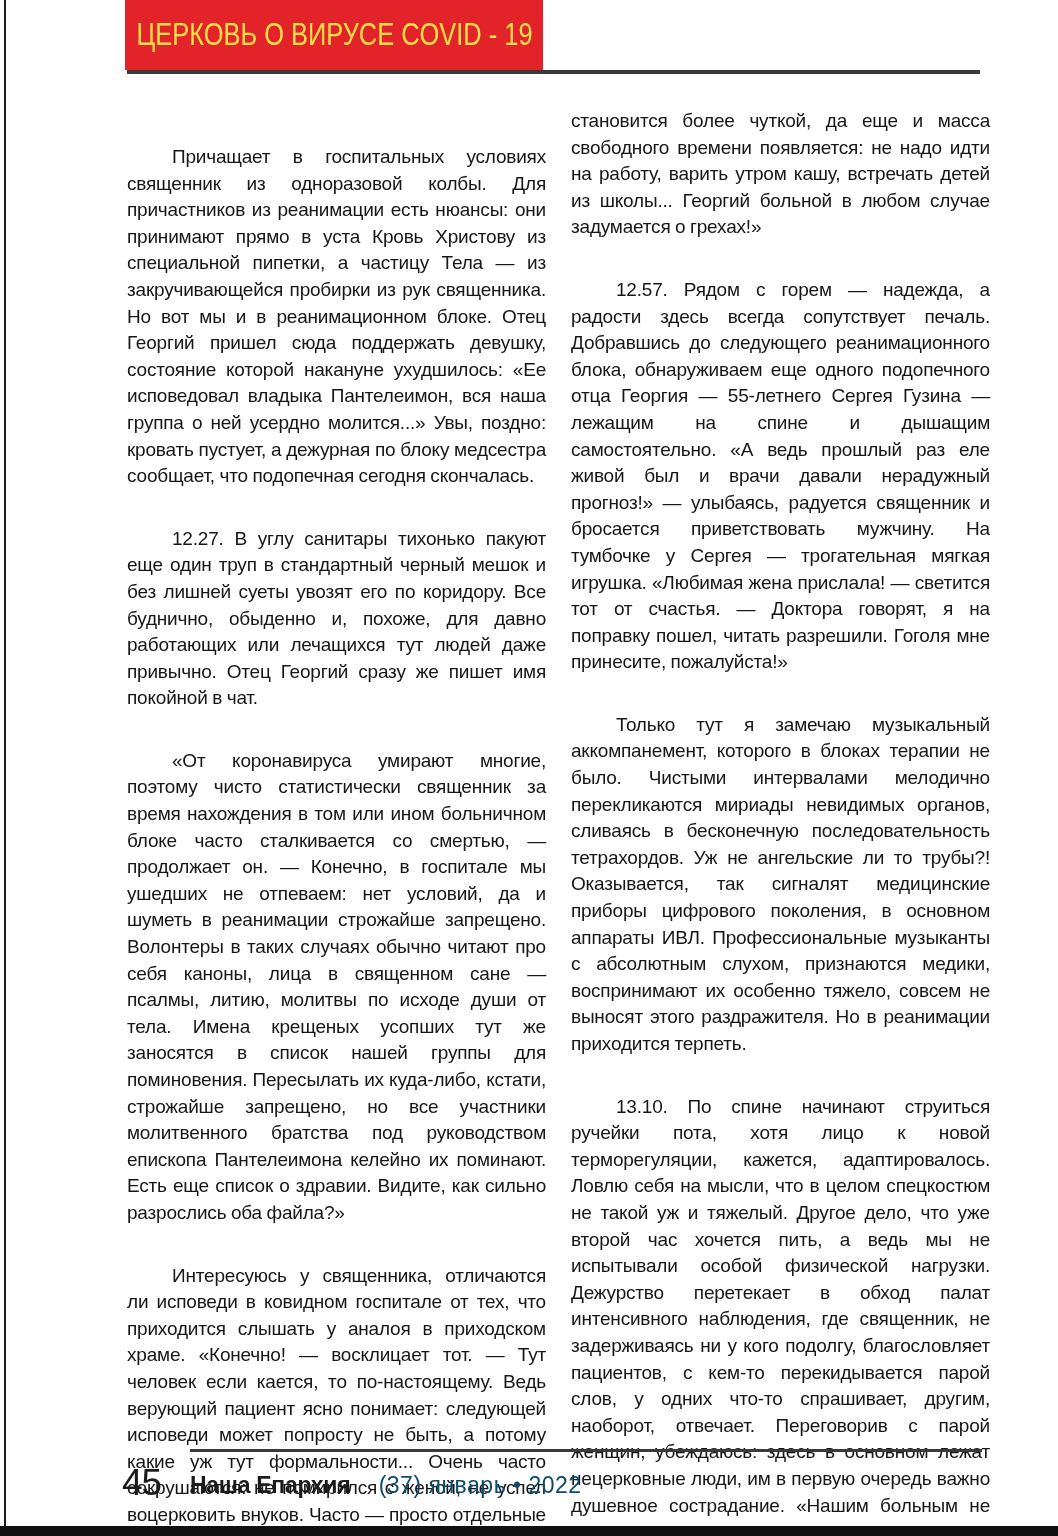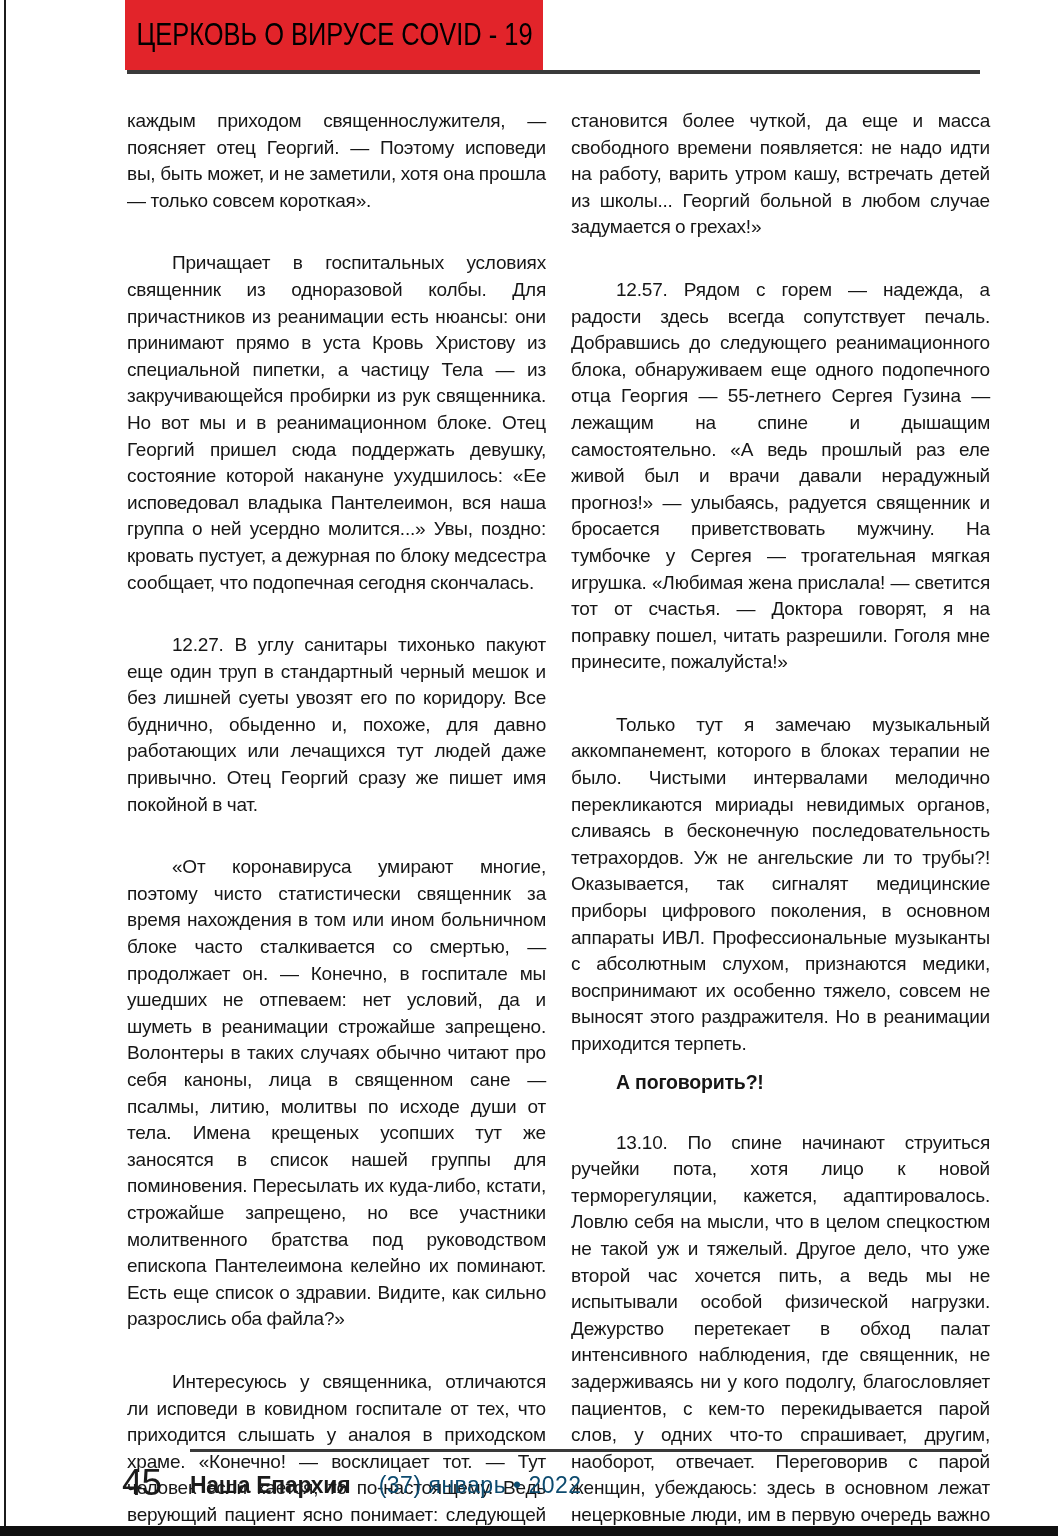--- a/index.html
+++ b/index.html
@@ -16,21 +16,21 @@
     position: absolute; left: 4px; top: 0; width: 2px; height: 1536px;
     background: #1c1c1c;
   }
   .bottom-bar {
     position: absolute; left: 0; bottom: 0; width: 1058px; height: 10px;
     background: #101010;
   }
   .banner {
     position: absolute; left: 125px; top: 0; width: 418px; height: 70px;
     display: flex; align-items: center; justify-content: center;
-    color: #000000;
+    color: #fde047;
   }
   .banner-text {
     font-size: 31px; font-weight: 500; white-space: nowrap;
     letter-spacing: 0px;
     transform: scaleX(0.82);
     transform-origin: center center;
   }
   .header-rule {
     position: absolute; left: 127px; top: 70px; width: 853px; height: 4px;
     background: #3a3a3a;
@@ -84,31 +84,29 @@
   <div class="left-border"></div>
 
   <div class="banner" style="background: rgb(226, 36, 42);">
     <span class="banner-text">ЦЕРКОВЬ О ВИРУСЕ  COVID - 19</span>
   </div>
 
   <div class="header-rule"></div>
 
   <div class="columns">
     <div class="col">
-        <p class="para">каждым приходом священнослужителя, — поясняет отец Георгий. — Поэтому исповеди вы, быть может, и не заметили, хотя она прошла — только совсем короткая».</p>
         <p class="para indent">Причащает в госпитальных условиях священник из одноразовой колбы. Для причастников из реанимации есть нюансы: они принимают прямо в уста Кровь Христову из специальной пипетки, а частицу Тела — из закручивающейся пробирки из рук священника. Но вот мы и в реанимационном блоке. Отец Георгий пришел сюда поддержать девушку, состояние которой накануне ухудшилось: «Ее исповедовал владыка Пантелеимон, вся наша группа о ней усердно молится...» Увы, поздно: кровать пустует, а дежурная по блоку медсестра сообщает, что подопечная сегодня скончалась.</p>
         <p class="para indent"><b class="lead">12.27. </b>В углу санитары тихонько пакуют еще один труп в стандартный черный мешок и без лишней суеты увозят его по коридору. Все буднично, обыденно и, похоже, для давно работающих или лечащихся тут людей даже привычно. Отец Георгий сразу же пишет имя покойной в чат.</p>
         <p class="para indent">«От коронавируса умирают многие, поэтому чисто статистически священник за время нахождения в том или ином больничном блоке часто сталкивается со смертью, — продолжает он. — Конечно, в госпитале мы ушедших не отпеваем: нет условий, да и шуметь в реанимации строжайше запрещено. Волонтеры в таких случаях обычно читают про себя каноны, лица в священном сане — псалмы, литию, молитвы по исходе души от тела. Имена крещеных усопших тут же заносятся в список нашей группы для поминовения. Пересылать их куда-либо, кстати, строжайше запрещено, но все участники молитвенного братства под руководством епископа Пантелеимона келейно их поминают. Есть еще список о здравии. Видите, как сильно разрослись оба файла?»</p>
         <p class="para indent">Интересуюсь у священника, отличаются ли исповеди в ковидном госпитале от тех, что приходится слышать у аналоя в приходском храме. «Конечно! — восклицает тот. — Тут человек если кается, то по-настоящему. Ведь верующий пациент ясно понимает: следующей исповеди может попросту не быть, а потому какие уж тут формальности... Очень часто сокрушаются: не помирился с женой, не успел воцерковить внуков. Часто — просто отдельные слова шепотом и поток искренних, теплых слез. Невероятно тяжело здесь даже человеку, попавшему в обычную терапию с диагнозом «коронавирус». Душа</p>
       </div>
     <div class="col">
         <p class="para">становится более чуткой, да еще и масса свободного времени появляется: не надо идти на работу, варить утром кашу, встречать детей из школы... Георгий больной в любом случае задумается о грехах!»</p>
         <p class="para indent"><b class="lead">12.57. </b>Рядом с горем — надежда, а радости здесь всегда сопутствует печаль. Добравшись до следующего реанимационного блока, обнаруживаем еще одного подопечного отца Георгия — 55-летнего Сергея Гузина — лежащим на спине и дышащим самостоятельно. «А ведь прошлый раз еле живой был и врачи давали нерадужный прогноз!» — улыбаясь, радуется священник и бросается приветствовать мужчину. На тумбочке у Сергея — трогательная мягкая игрушка. «Любимая жена прислала! — светится тот от счастья. — Доктора говорят, я на поправку пошел, читать разрешили. Гоголя мне принесите, пожалуйста!»</p>
         <p class="para indent">Только тут я замечаю музыкальный аккомпанемент, которого в блоках терапии не было. Чистыми интервалами мелодично перекликаются мириады невидимых органов, сливаясь в бесконечную последовательность тетрахордов. Уж не ангельские ли то трубы?! Оказывается, так сигналят медицинские приборы цифрового поколения, в основном аппараты ИВЛ. Профессиональные музыканты с абсолютным слухом, признаются медики, воспринимают их особенно тяжело, совсем не выносят этого раздражителя. Но в реанимации приходится терпеть.</p>
-        <h3 class="subhead">А поговорить?!</h3>
         <p class="para indent"><b class="lead">13.10. </b>По спине начинают струиться ручейки пота, хотя лицо к новой терморегуляции, кажется, адаптировалось. Ловлю себя на мысли, что в целом спецкостюм не такой уж и тяжелый. Другое дело, что уже второй час хочется пить, а ведь мы не испытывали особой физической нагрузки. Дежурство перетекает в обход палат интенсивного наблюдения, где священник, не задерживаясь ни у кого подолгу, благословляет пациентов, с кем-то перекидывается парой слов, у одних что-то спрашивает, другим, наоборот, отвечает. Переговорив с парой женщин, убеждаюсь: здесь в основном лежат нецерковные люди, им в первую очередь важно душевное сострадание. «Нашим больным не хватает именно вот такого внимания — участия человека, объединяющего функции психолога и социального работника, — подтверждает дежурная медсестра на посту одного из блоков Ольга Прутян. — Врачи делают все возможное и даже невозможное, но разговари-</p>
       </div>
   </div>
 
   <div class="footer-rule"></div>
 
   <div class="page-number">45</div>
 
   <div class="footer-line">
     <span class="footer-magazine">Наша Епархия</span>

